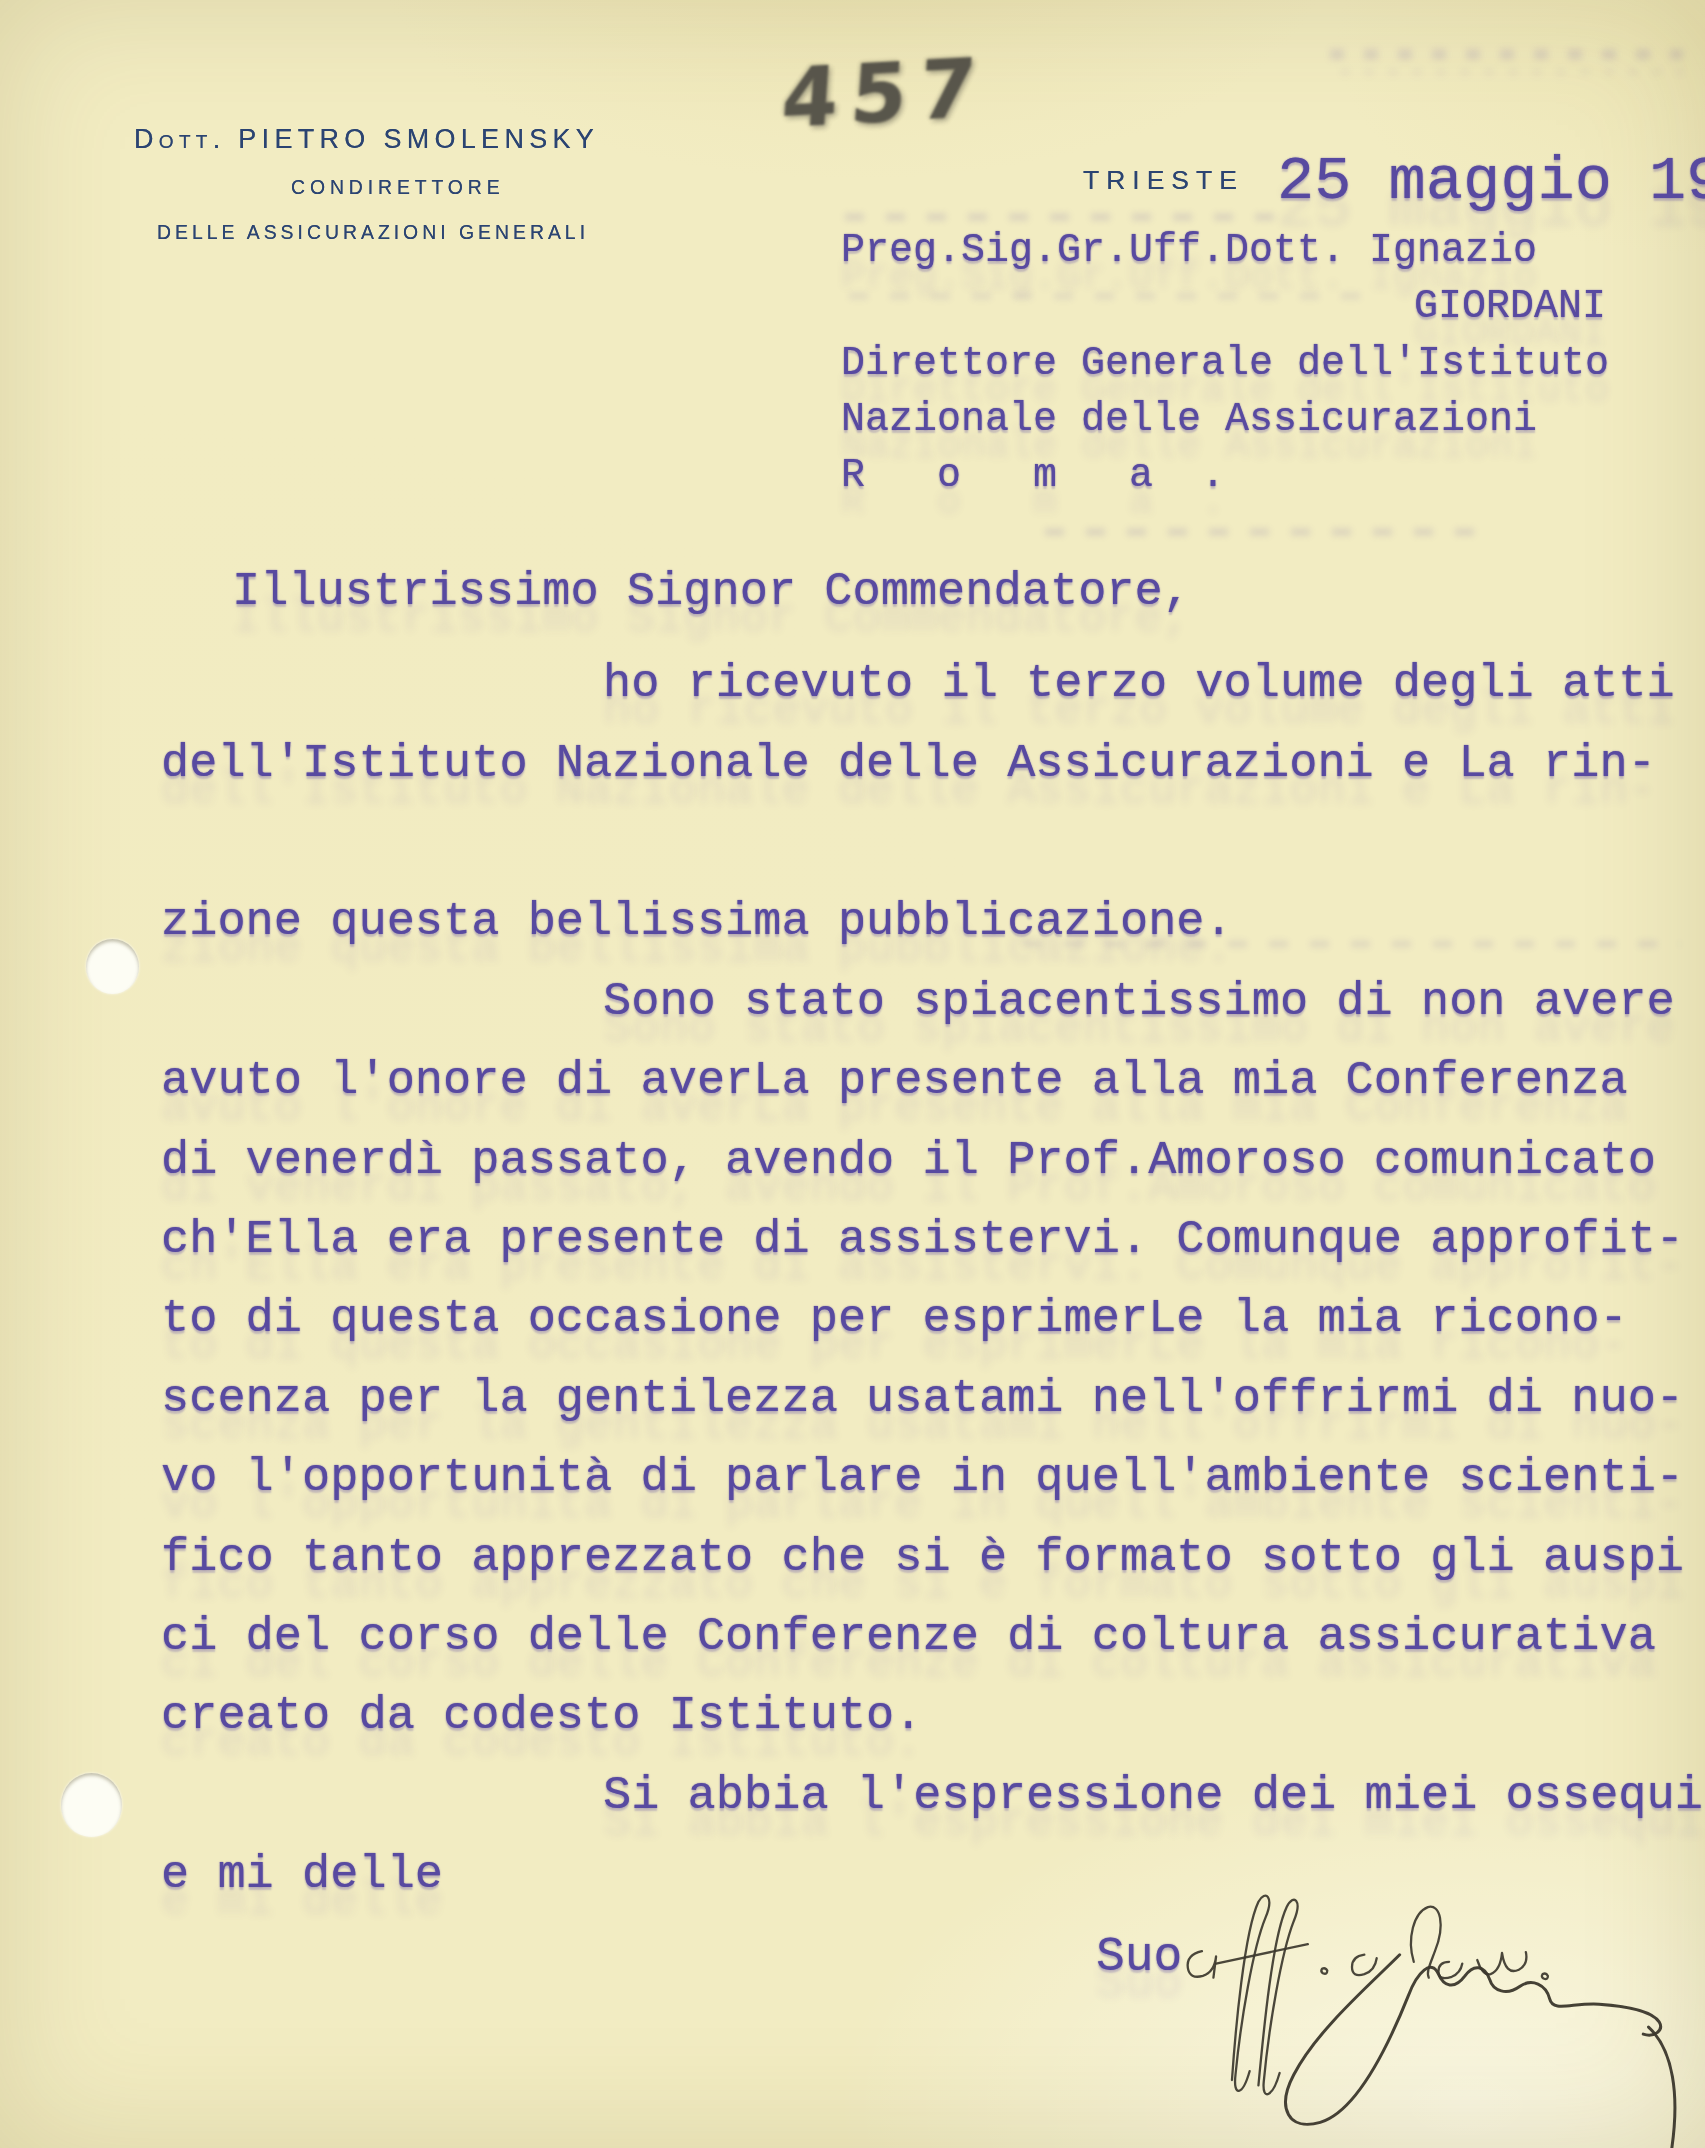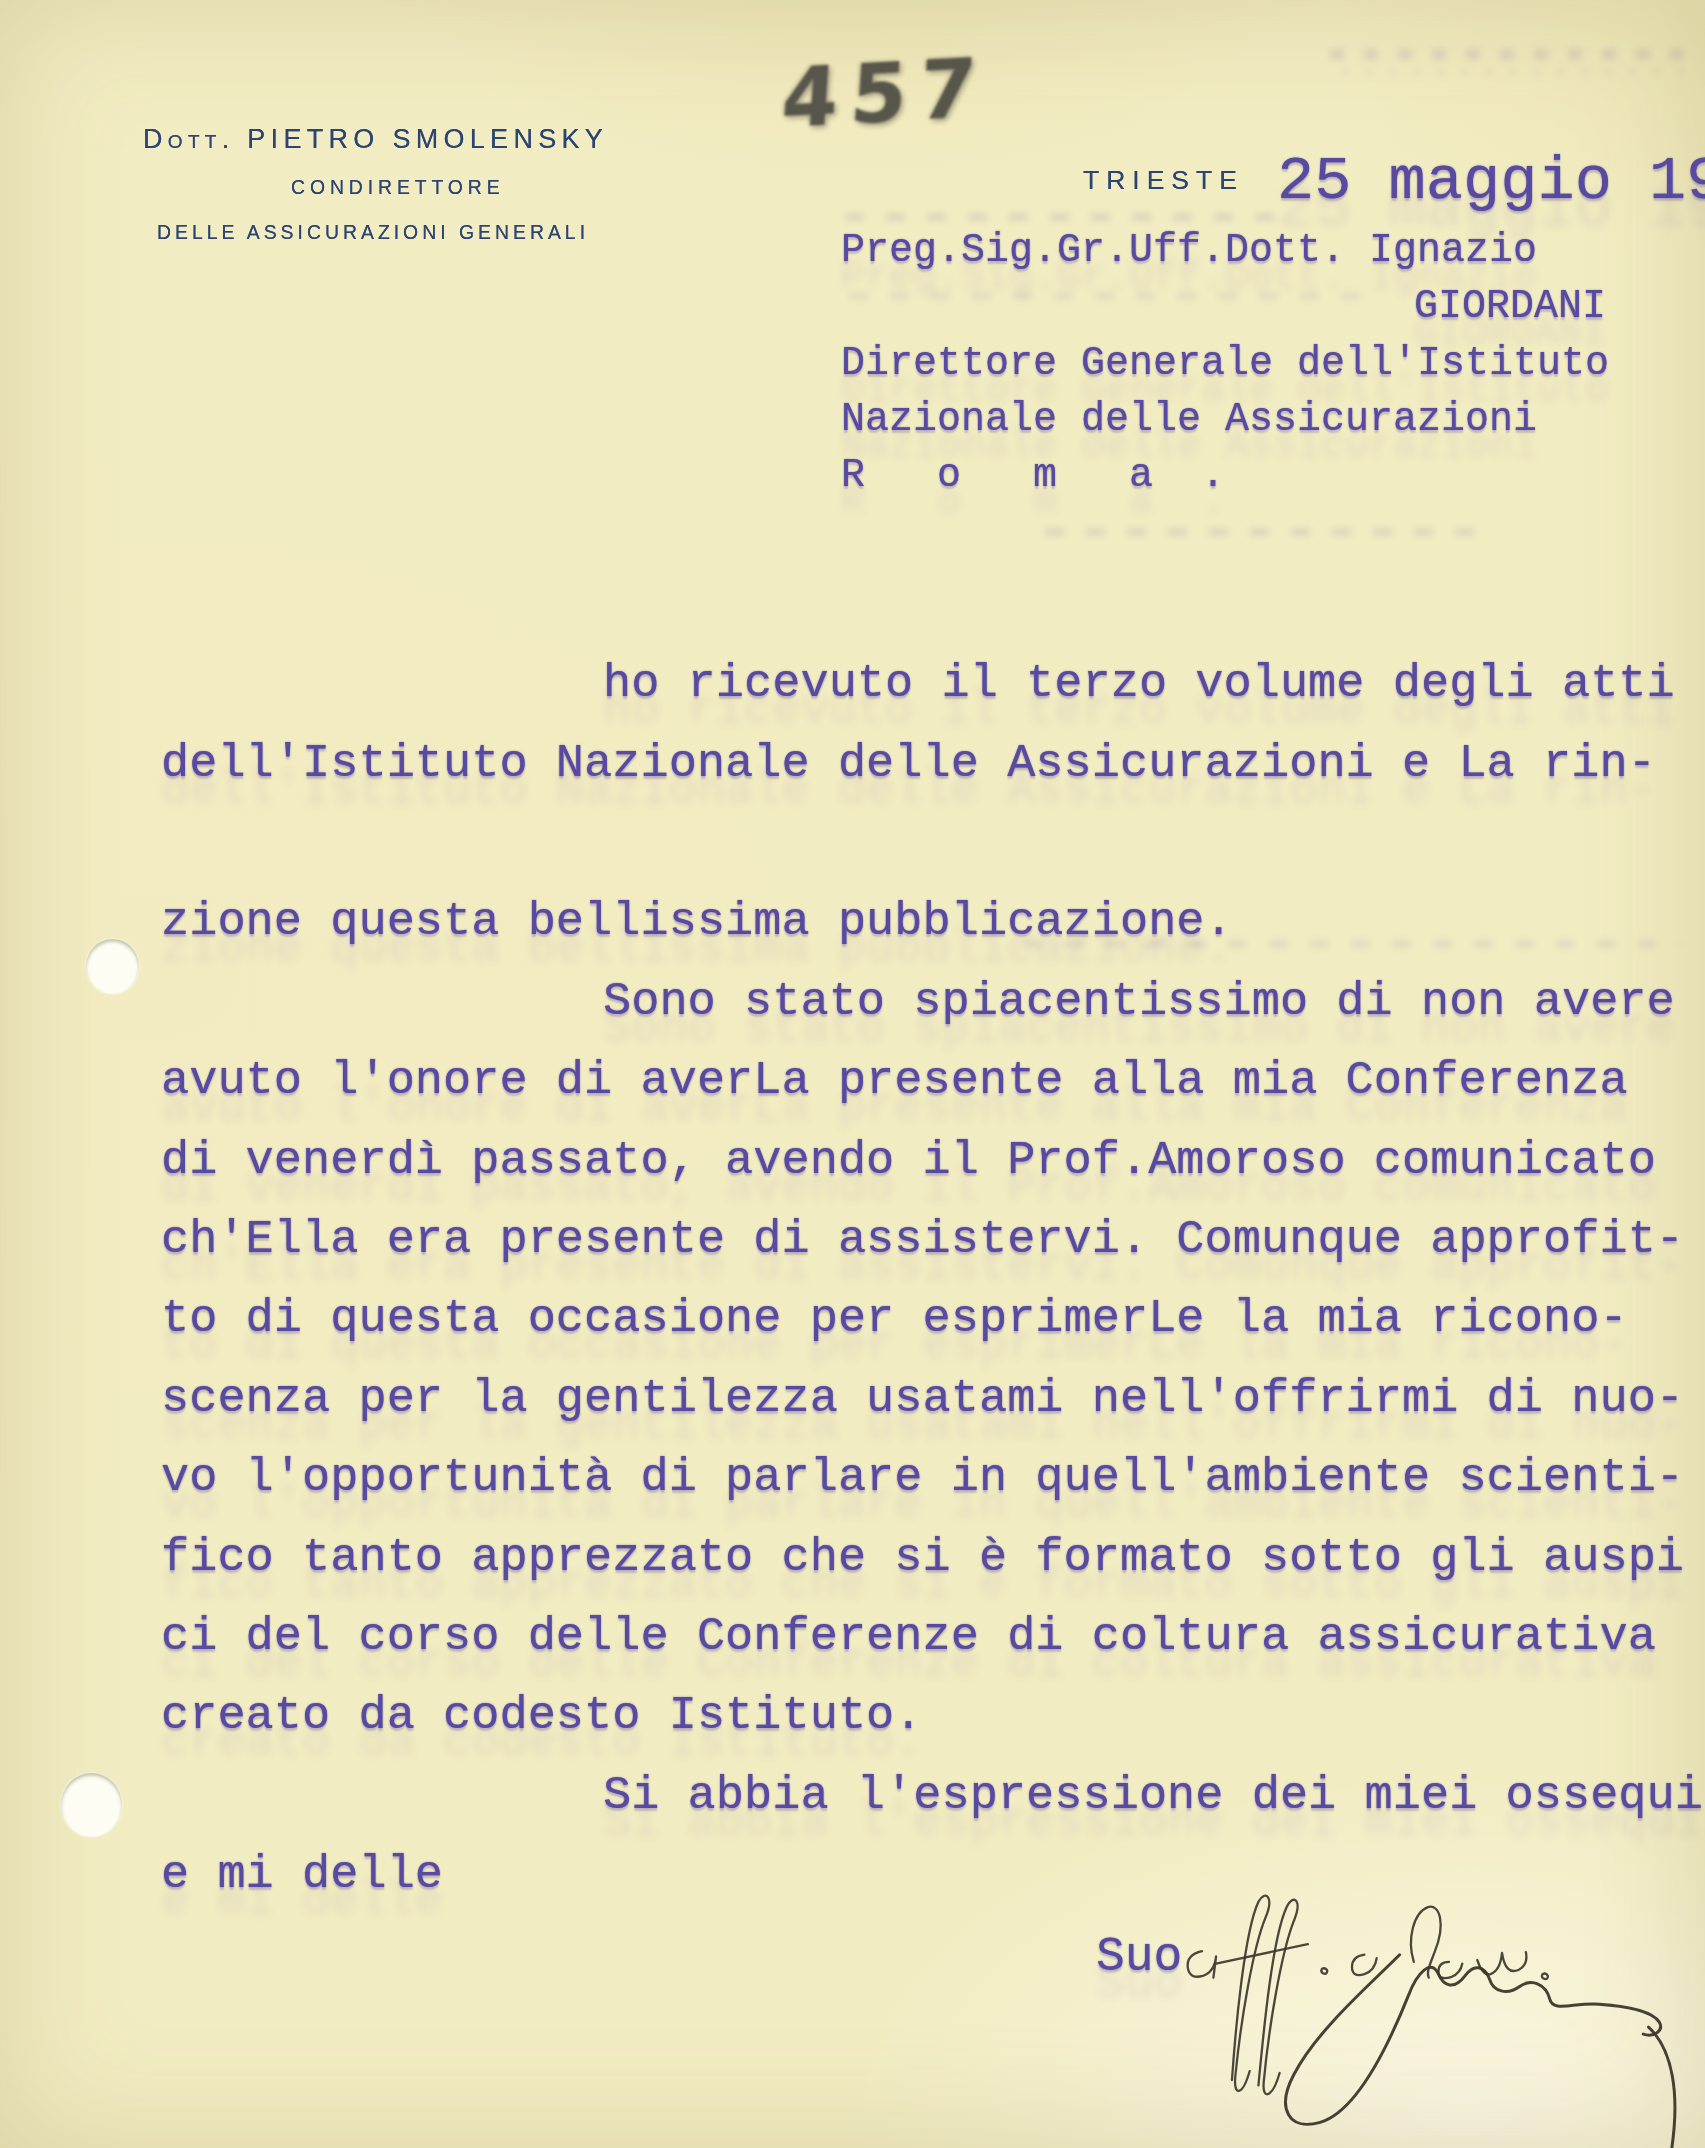--- a/index.html
+++ b/index.html
@@ -14,21 +14,21 @@
       radial-gradient(1323px 882px at 8% 45%, rgba(242,235,192,0.35), rgba(242,235,192,0) 65%),
       radial-gradient(618px 353px at 100% 2%, rgba(228,218,160,0.35), rgba(228,218,160,0) 60%),
       #f2ecc2;
     box-shadow: inset 0 0 124px rgba(110,92,35,0.18);
   }
   .abs{position:absolute;}
   .pre{white-space:pre;}
 
   
   .print{color:#2b4472; text-shadow:0 0 0.5px rgba(43,68,114,0.85);}
-  .lh1{left:143px;top:124px;font-size:27px;letter-spacing:5.3px;font-variant:small-caps;}
+  .lh1{left:134px;top:124px;font-size:27px;letter-spacing:5.3px;font-variant:small-caps;}
   .lh2{left:291px;top:176px;font-size:19.4px;letter-spacing:4.9px;}
   .lh3{left:157px;top:221px;font-size:19.4px;letter-spacing:4px;}
   .place{left:1083px;top:165px;font-size:26.5px;letter-spacing:7px;}
 
   
   .type{
     font-family:"Liberation Mono", monospace;
     color:#584aa0;
     text-shadow:
       0 0 1.4px rgba(88,72,160,0.85),
@@ -118,20 +118,21 @@
 
   <div class="abs print place">TRIESTE</div>
   <div class="abs type pre date">25 maggio 1931</div>
 
   <div class="abs type pre addr a1">Preg.Sig.Gr.Uff.Dott. Ignazio</div>
   <div class="abs type pre addr a2">GIORDANI</div>
   <div class="abs type pre addr a3">Direttore Generale dell'Istituto</div>
   <div class="abs type pre addr a4">Nazionale delle Assicurazioni</div>
   <div class="abs type pre addr a5">R   o   m   a  .</div>
 
+  <div class="abs type pre salut">Illustrissimo Signor Commendatore,</div>
 
   <div class="abs type pre body-line ind" style="top:657px">ho ricevuto il terzo volume degli atti</div>
   <div class="abs type pre body-line" style="top:737px">dell'Istituto Nazionale delle Assicurazioni e La rin-</div>
   <div class="abs type pre body-line" style="top:895px">zione questa bellissima pubblicazione.</div>
   <div class="abs type pre body-line ind" style="top:975px">Sono stato spiacentissimo di non avere</div>
   <div class="abs type pre body-line" style="top:1054px">avuto l'onore di averLa presente alla mia Conferenza</div>
   <div class="abs type pre body-line" style="top:1134px">di venerdì passato, avendo il Prof.Amoroso comunicato</div>
   <div class="abs type pre body-line" style="top:1213px">ch'Ella era presente di assistervi. Comunque approfit-</div>
   <div class="abs type pre body-line" style="top:1292px">to di questa occasione per esprimerLe la mia ricono-</div>
   <div class="abs type pre body-line" style="top:1372px">scenza per la gentilezza usatami nell'offrirmi di nuo-</div>

